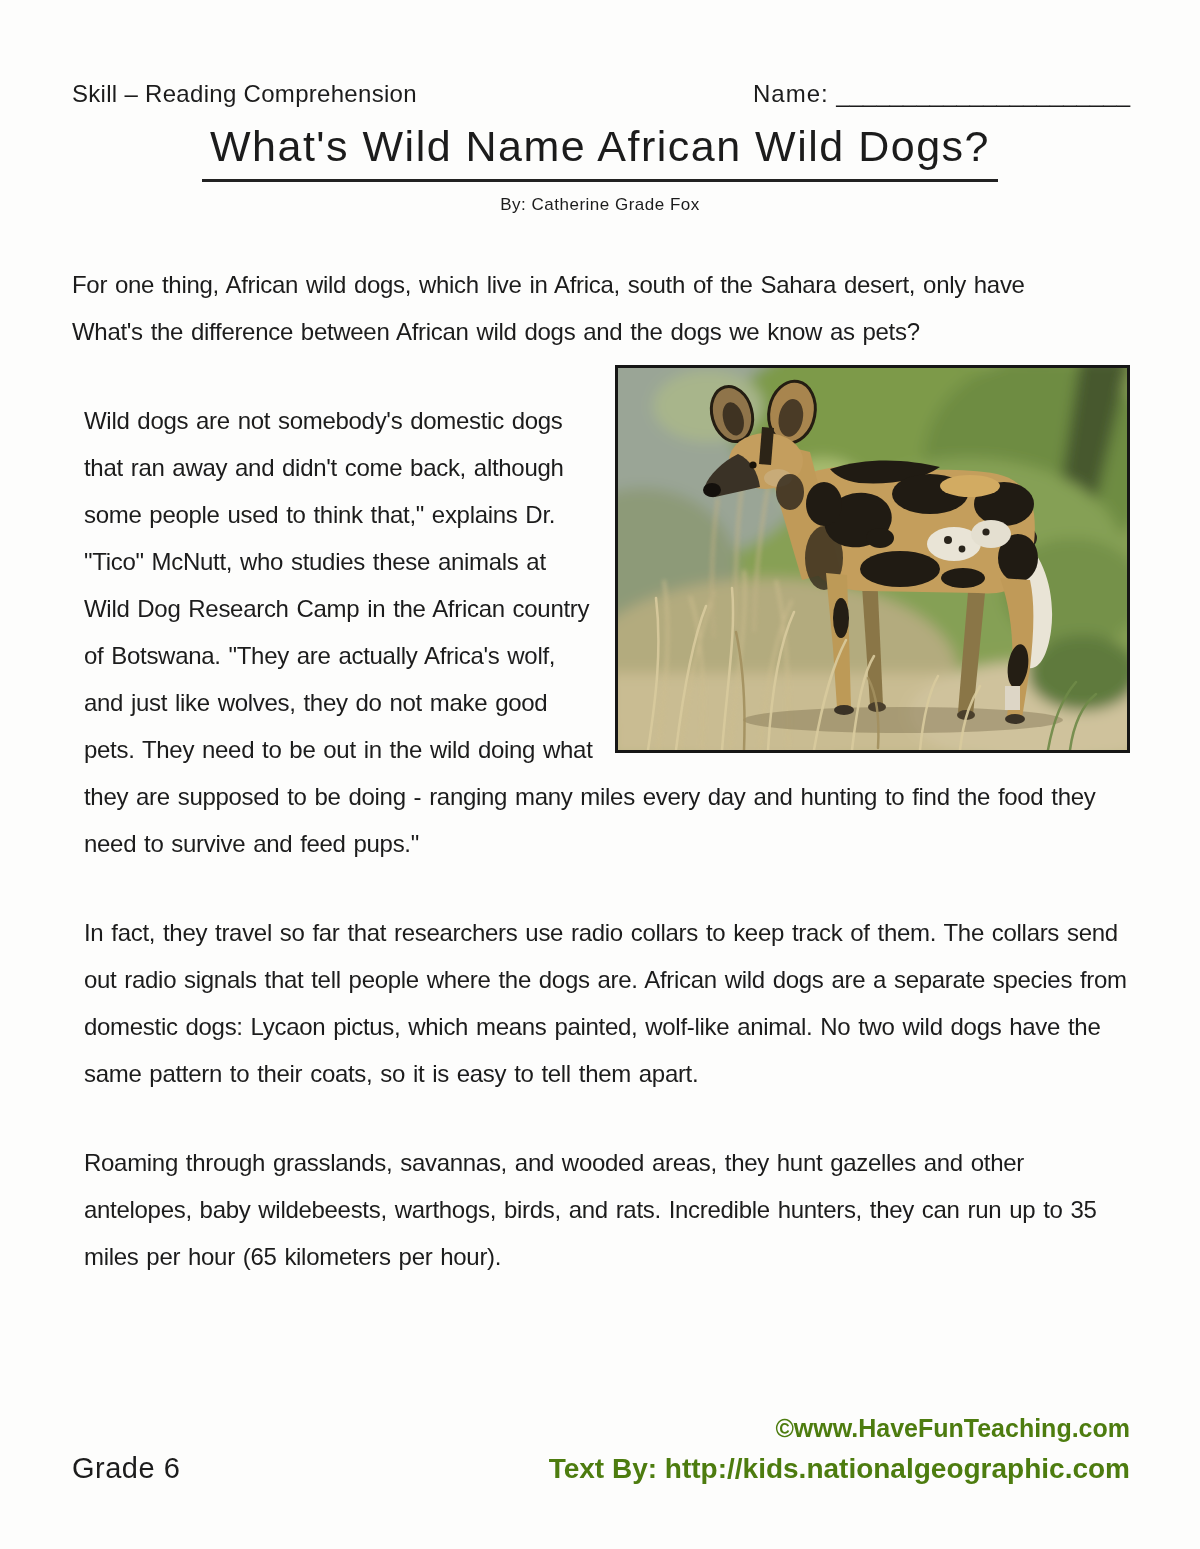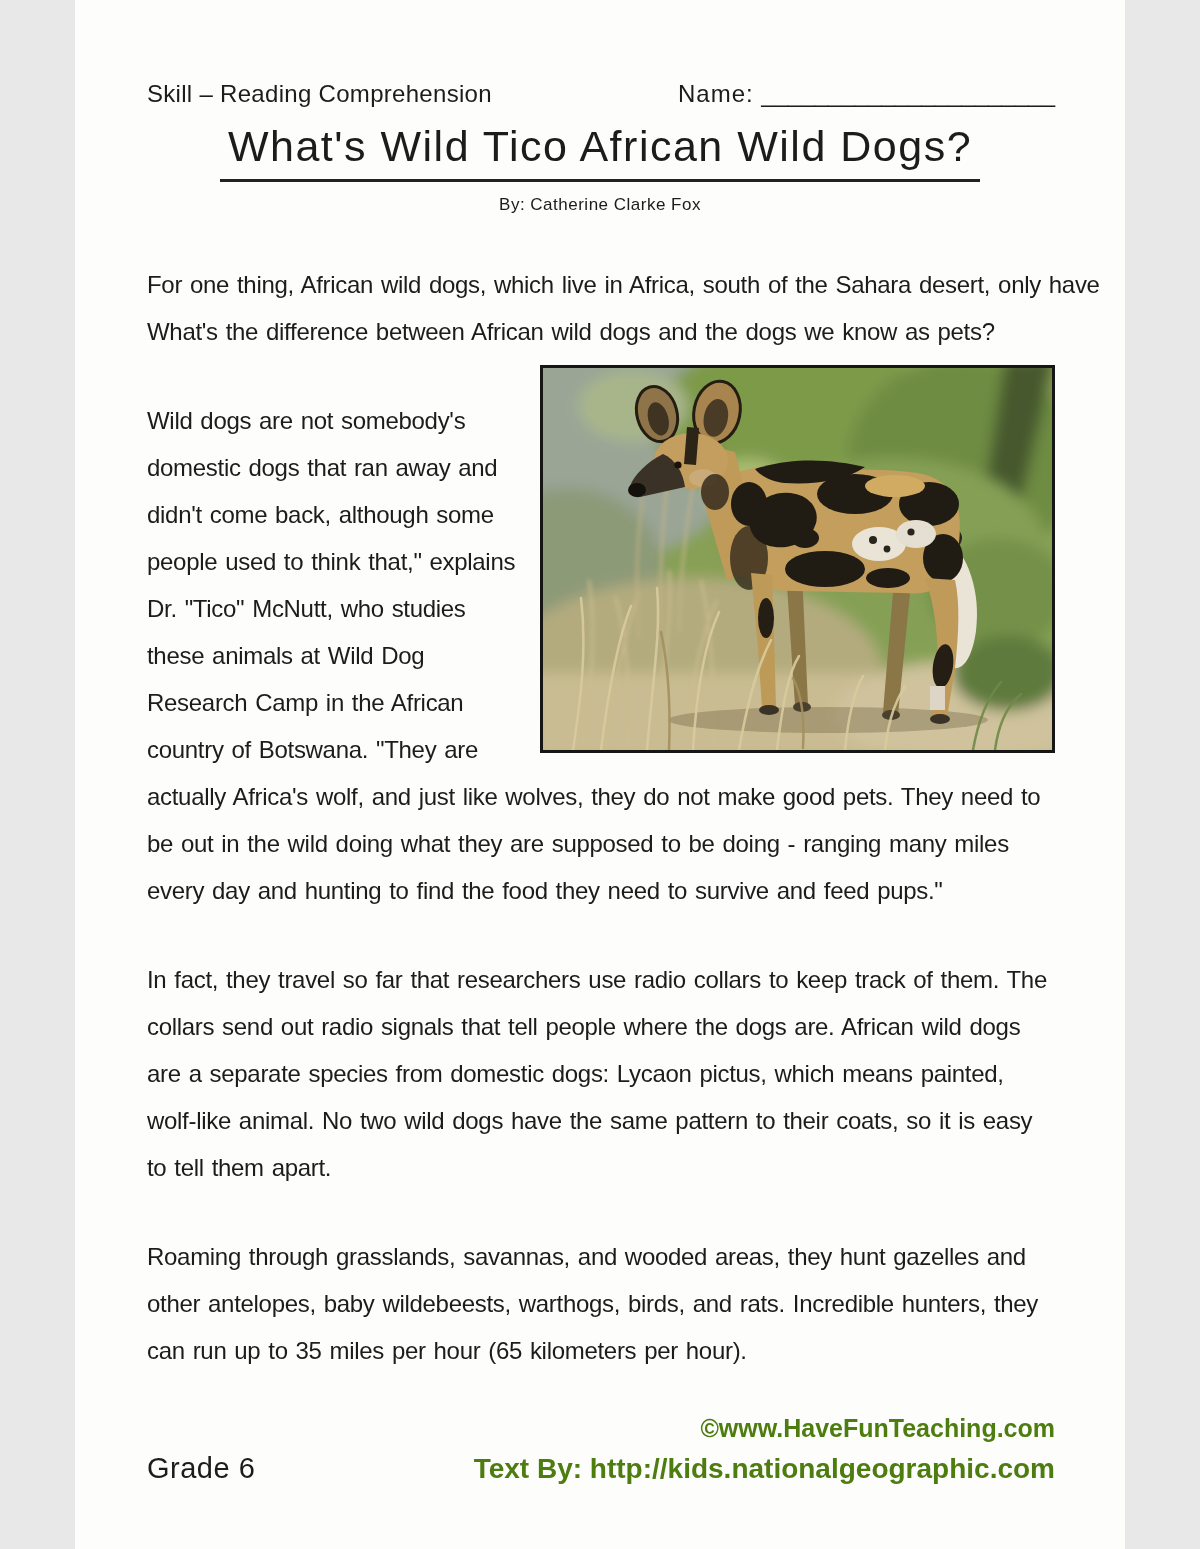--- a/index.html
+++ b/index.html
@@ -1,18 +1,18 @@
 <!DOCTYPE html>
 <html><head>
 <meta charset="utf-8">
 <style>
   html,body { margin:0; padding:0; background:#e8e8e8; }
   .page {
     position:relative;
-    width:1050px; height:1549px;
+    width:1200px; height:1549px;
     margin:0 auto;
     background:#fdfdfc;
     font-family:"Liberation Sans", sans-serif;
     color:#1c1c1c;
     overflow:hidden;
   }
   
   .header-row {
     display:flex; justify-content:space-between; align-items:baseline;
     padding:80px 70px 0 72px;
@@ -30,21 +30,21 @@
     border-bottom:3px solid #222;
   }
   .byline { text-align:center; font-size:17px; margin-top:13px; letter-spacing:0.5px; }
   
   .article {
     margin:46px 70px 0 72px;
     font-size:24px; line-height:47px;
     letter-spacing:-0.3px; word-spacing:1.5px;
   }
   .article p { margin:0; }
-  .article p.para { margin-top:42px; }
+  .article p.para { margin-top:42px;margin-left:12px; }
   .article p.oneline { white-space:nowrap; }
   
   .photo-frame {
     float:right;
     width:515px; height:388px;
     margin:10px 0 16px 20px;
     border:3px solid #161616;
     box-sizing:border-box;
     background:#8aa055;
   }
@@ -66,23 +66,23 @@
 
   <div class="header-row">
     <span class="skill-label">Skill – Reading Comprehension</span>
     <span class="name-group">
       <span>Name:</span>
       <span class="name-blank">______________________</span>
     </span>
   </div>
 
   <div class="title-wrap">
-    <span class="title-text">What's Wild Tico African Wild Dogs?</span>
-  </div>
-  <div class="byline">By: Catherine Clarke Fox</div>
+    <span class="title-text">What's Wild Name African Wild Dogs?</span>
+  </div>
+  <div class="byline">By: Catherine Grade Fox</div>
 
   <div class="article">
     <p class="oneline">For one thing, African wild dogs, which live in Africa, south of the Sahara desert, only have</p>
     <p class="oneline">What's the difference between African wild dogs and the dogs we know as pets?</p>
 
     <div class="photo-frame">
       <svg viewBox="0 0 509 382" role="img" aria-label="African wild dog with large rounded ears and mottled tan, black and white coat, standing in tall dry grass before blurred green foliage">
         <defs>
           <filter id="blur6" x="-20%" y="-20%" width="140%" height="140%">
               <feGaussianBlur stdDeviation="7"></feGaussianBlur>

